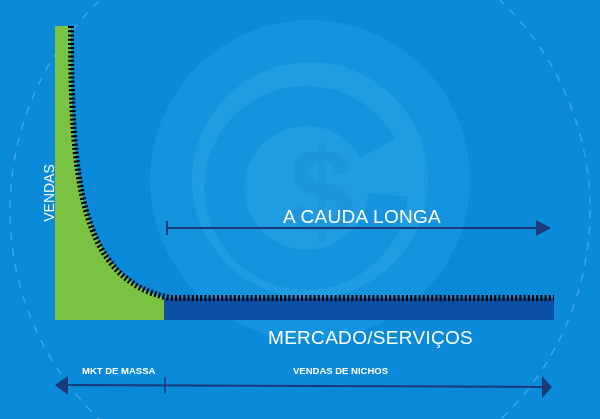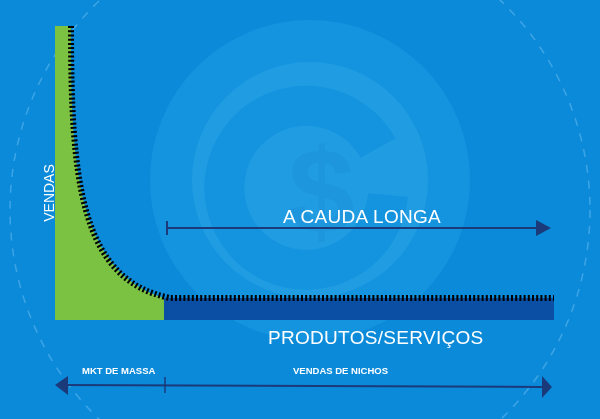--- a/index.html
+++ b/index.html
@@ -41,16 +41,16 @@
     <g>
       <line x1="60" y1="385" x2="542" y2="387" stroke="#1a3a7a" stroke-width="2"></line>
       <polygon points="55,385 68,376 68,395" fill="#1a3a7a"></polygon>
       <polygon points="552,387 542,376 542,398" fill="#1a3a7a"></polygon>
       <line x1="165" y1="377" x2="165" y2="393" stroke="#1a3a7a" stroke-width="1.5"></line>
     </g>
   </svg>
 
   <span id="y-label" class="lbl">VENDAS</span>
   <span class="lbl lbl-light" style="left:283px;top:206px;">A CAUDA LONGA</span>
-  <span class="lbl lbl-light" style="left:268px;top:327px;">PRODUTOS/SERVIÇOS</span>
+  <span class="lbl lbl-light" style="left:268px;top:327px;">MERCADO/SERVIÇOS</span>
   <span class="lbl lbl-bold" style="left:82px;top:365px;">MKT DE MASSA</span>
   <span class="lbl lbl-bold" style="left:293px;top:365px;">VENDAS DE NICHOS</span>
 </div>
 
 </body></html>

